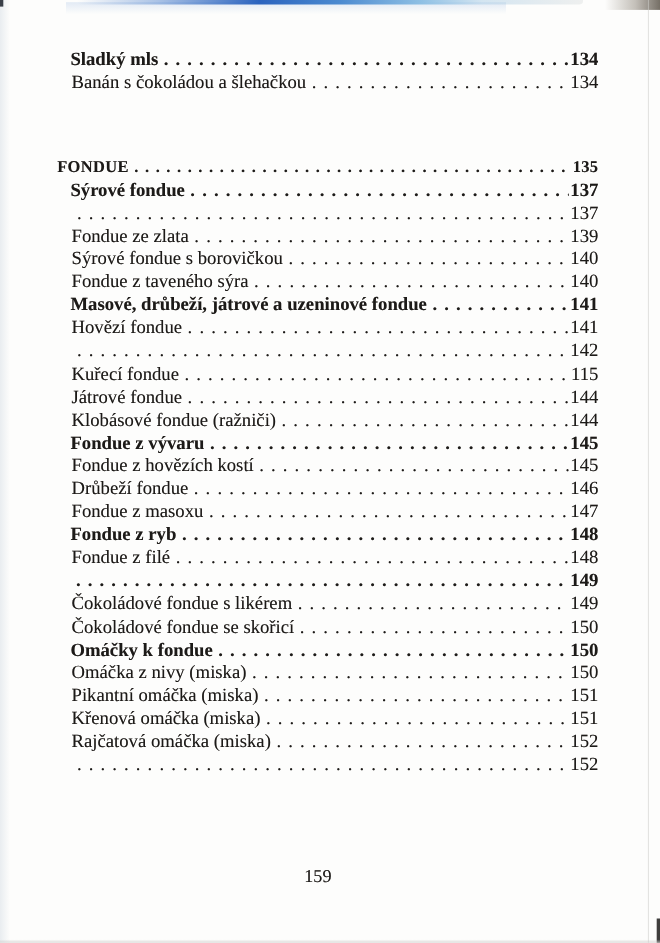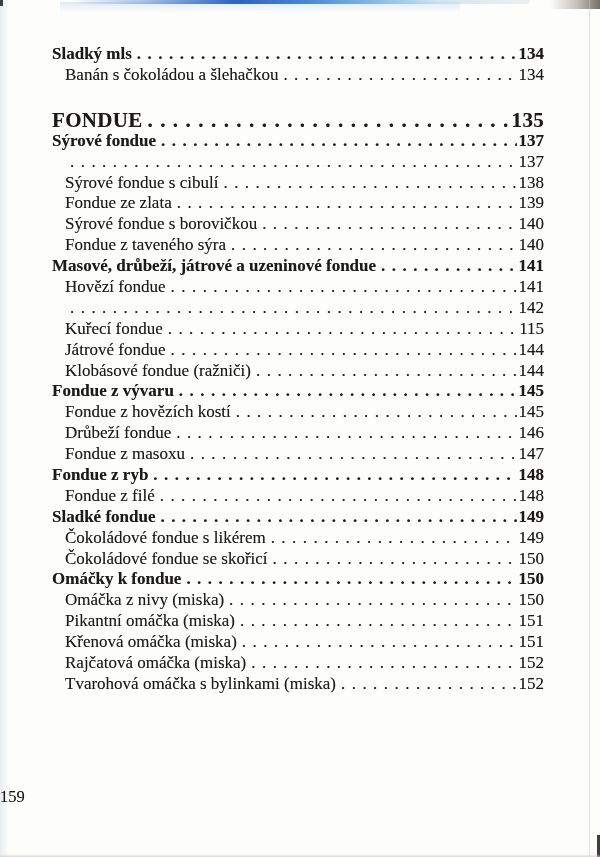--- a/index.html
+++ b/index.html
@@ -34,31 +34,31 @@
   .edge-bottom-shade{position:absolute;left:0;right:0;bottom:0;height:3px;
     background:linear-gradient(180deg,rgba(215,215,212,0),rgba(202,202,199,.65));}
   
   .toc{position:absolute;top:44px;left:52px;right:56px;}
   .toc-row{
     display:flex;align-items:baseline;
     height:20.9px;line-height:20.9px;font-size:17px;
     white-space:nowrap;
     text-shadow:0 0 .4px rgba(35,28,22,.45);
   }
-  .toc-row.section{font-weight:bold;}
-  .toc-row.chapter{font-weight:bold;font-size:21px;height:22px;line-height:22px;letter-spacing:.3px;}
+  .toc-row.section{font-weight:bold;margin-left:12px;}
+  .toc-row.chapter{font-weight:bold;font-size:15px;height:22px;line-height:22px;letter-spacing:.3px;margin-top:32px;}
   .toc-row.item{padding-left:13px;}
   .toc-gap{height:23px;}
   .toc-label{flex:0 0 auto;}
   .toc-dots{flex:1 1 auto;min-width:0;overflow:hidden;margin:0 2px 0 5px;
     letter-spacing:1.6px;word-spacing:-1px;}
   .toc-dots::after{content:". . . . . . . . . . . . . . . . . . . . . . . . . . . . . . . . . . . . . . . . . . . . . . . . . . . . . . . . . . . . . . . . . . . . . . . . . . . . . . . . . . . .";}
   .toc-page{flex:0 0 auto;}
   
-  .footer{position:absolute;top:788px;left:0;width:578px;text-align:left;
+  .footer{position:absolute;top:788px;left:0;width:578px;text-align:center;
     font-size:16.5px;line-height:18px;text-shadow:0 0 .4px rgba(35,28,22,.45);}
 </style>
 </head>
 <body>
 
 <div class="scan-page">
 
   <div class="edge-left-shade"></div>
   <div class="top-blue-haze"></div>
   <div class="top-blue-streak"></div>
@@ -88,25 +88,20 @@
       <div class="toc-row section">
         <span class="toc-label">Sýrové fondue</span>
         <span class="toc-dots"></span>
         <span class="toc-page">137</span>
       </div>
       <div class="toc-row item">
         <span class="toc-dots"></span>
         <span class="toc-page">137</span>
       </div>
       <div class="toc-row item">
-        <span class="toc-label">Sýrové fondue s cibulí</span>
-        <span class="toc-dots"></span>
-        <span class="toc-page">138</span>
-      </div>
-      <div class="toc-row item">
         <span class="toc-label">Fondue ze zlata</span>
         <span class="toc-dots"></span>
         <span class="toc-page">139</span>
       </div>
       <div class="toc-row item">
         <span class="toc-label">Sýrové fondue s borovičkou</span>
         <span class="toc-dots"></span>
         <span class="toc-page">140</span>
       </div>
       <div class="toc-row item">
@@ -167,21 +162,20 @@
         <span class="toc-label">Fondue z ryb</span>
         <span class="toc-dots"></span>
         <span class="toc-page">148</span>
       </div>
       <div class="toc-row item">
         <span class="toc-label">Fondue z filé</span>
         <span class="toc-dots"></span>
         <span class="toc-page">148</span>
       </div>
       <div class="toc-row section">
-        <span class="toc-label">Sladké fondue</span>
         <span class="toc-dots"></span>
         <span class="toc-page">149</span>
       </div>
       <div class="toc-row item">
         <span class="toc-label">Čokoládové fondue s likérem</span>
         <span class="toc-dots"></span>
         <span class="toc-page">149</span>
       </div>
       <div class="toc-row item">
         <span class="toc-label">Čokoládové fondue se skořicí</span>
@@ -207,20 +201,19 @@
         <span class="toc-label">Křenová omáčka (miska)</span>
         <span class="toc-dots"></span>
         <span class="toc-page">151</span>
       </div>
       <div class="toc-row item">
         <span class="toc-label">Rajčatová omáčka (miska)</span>
         <span class="toc-dots"></span>
         <span class="toc-page">152</span>
       </div>
       <div class="toc-row item">
-        <span class="toc-label">Tvarohová omáčka s bylinkami (miska)</span>
         <span class="toc-dots"></span>
         <span class="toc-page">152</span>
       </div>
     </div>
 
   <div class="footer">159</div>
 </div>
 
 </body></html>

